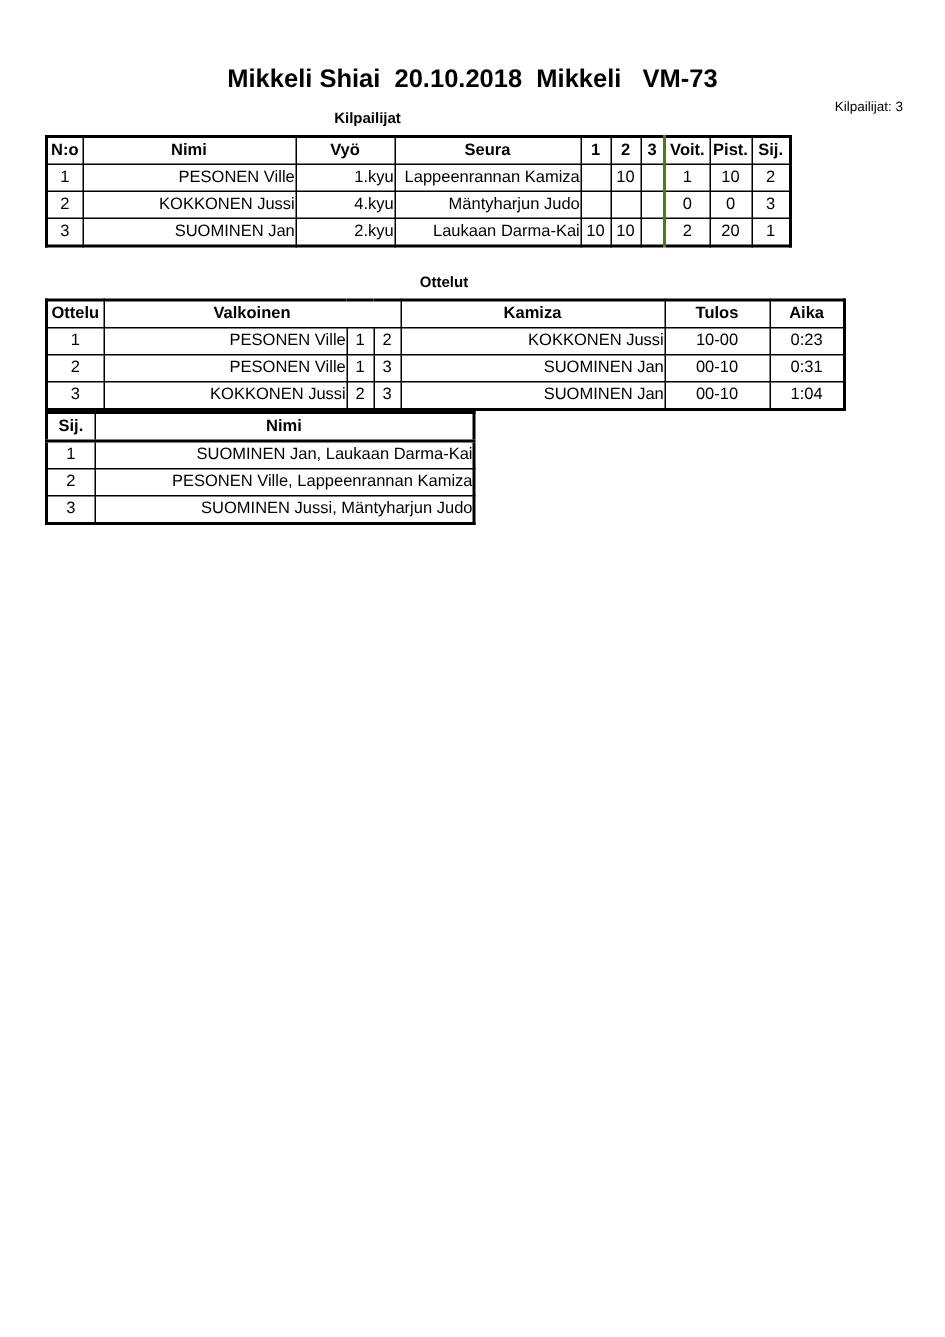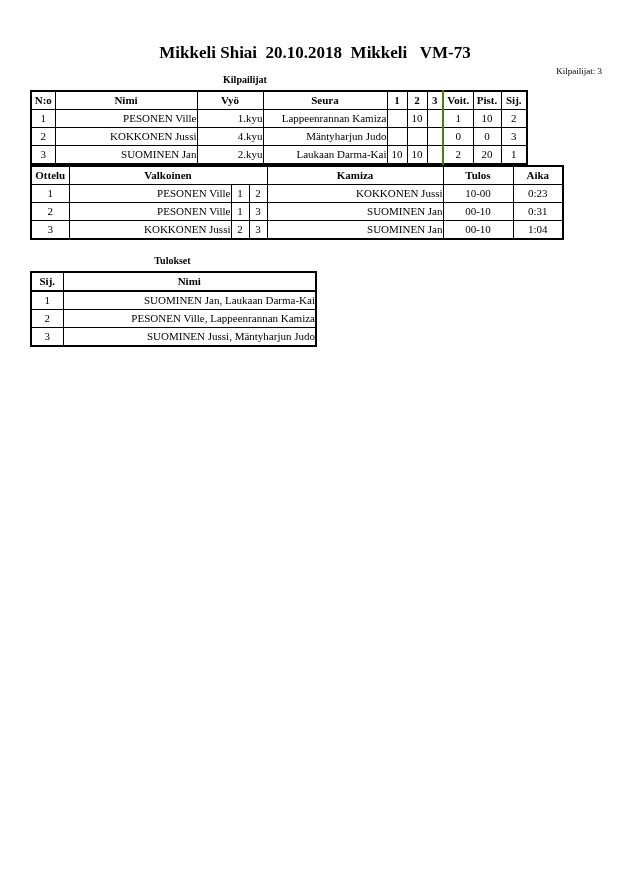--- a/index.html
+++ b/index.html
@@ -2,21 +2,21 @@
 <html><head>
 <meta charset="utf-8">
 <style>
   html, body { margin: 0; padding: 0; background: #ffffff; }
   .page {
     position: relative;
     width: 630px;
     height: 667px;
     background: #ffffff;
     color: #000000;
-    font-family: Liberation Serif, serif;
+    font-family: Liberation Sans, sans-serif;
     box-sizing: border-box;
     padding: 44px 0 0 30px;
   }
   .main-title {
     width: 570px;
     text-align: center;
     font-size: 17px;
     font-weight: bold;
     white-space: pre;
     line-height: 1.1;
@@ -130,20 +130,21 @@
         <td>10</td>
         <td>10</td>
         <td></td>
         <td class="bl2">2</td>
         <td>20</td>
         <td>1</td>
       </tr>
     </tbody>
   </table>
 
+  <div class="section-title title2">Ottelut</div>
   <table class="t2">
     <colgroup>
       <col style="width:38px">
         <col style="width:162px">
         <col style="width:18px">
         <col style="width:18px">
       <col style="width:176px">
         <col style="width:70px">
         <col style="width:50px">
     </colgroup>
@@ -180,21 +181,20 @@
         <td class="l">KOKKONEN Jussi</td>
         <td>2</td>
         <td>3</td>
         <td class="l">SUOMINEN Jan</td>
         <td>00-10</td>
         <td>1:04</td>
       </tr>
     </tbody>
   </table>
 
-  <div class="section-title title3">Tulokset</div>
   <table class="t3">
     <colgroup>
       <col style="width:32px">
         <col style="width:253px">
     </colgroup>
     <thead class="hb2">
       <tr>
         <th>Sij.</th>
         <th>Nimi</th>
       </tr>

